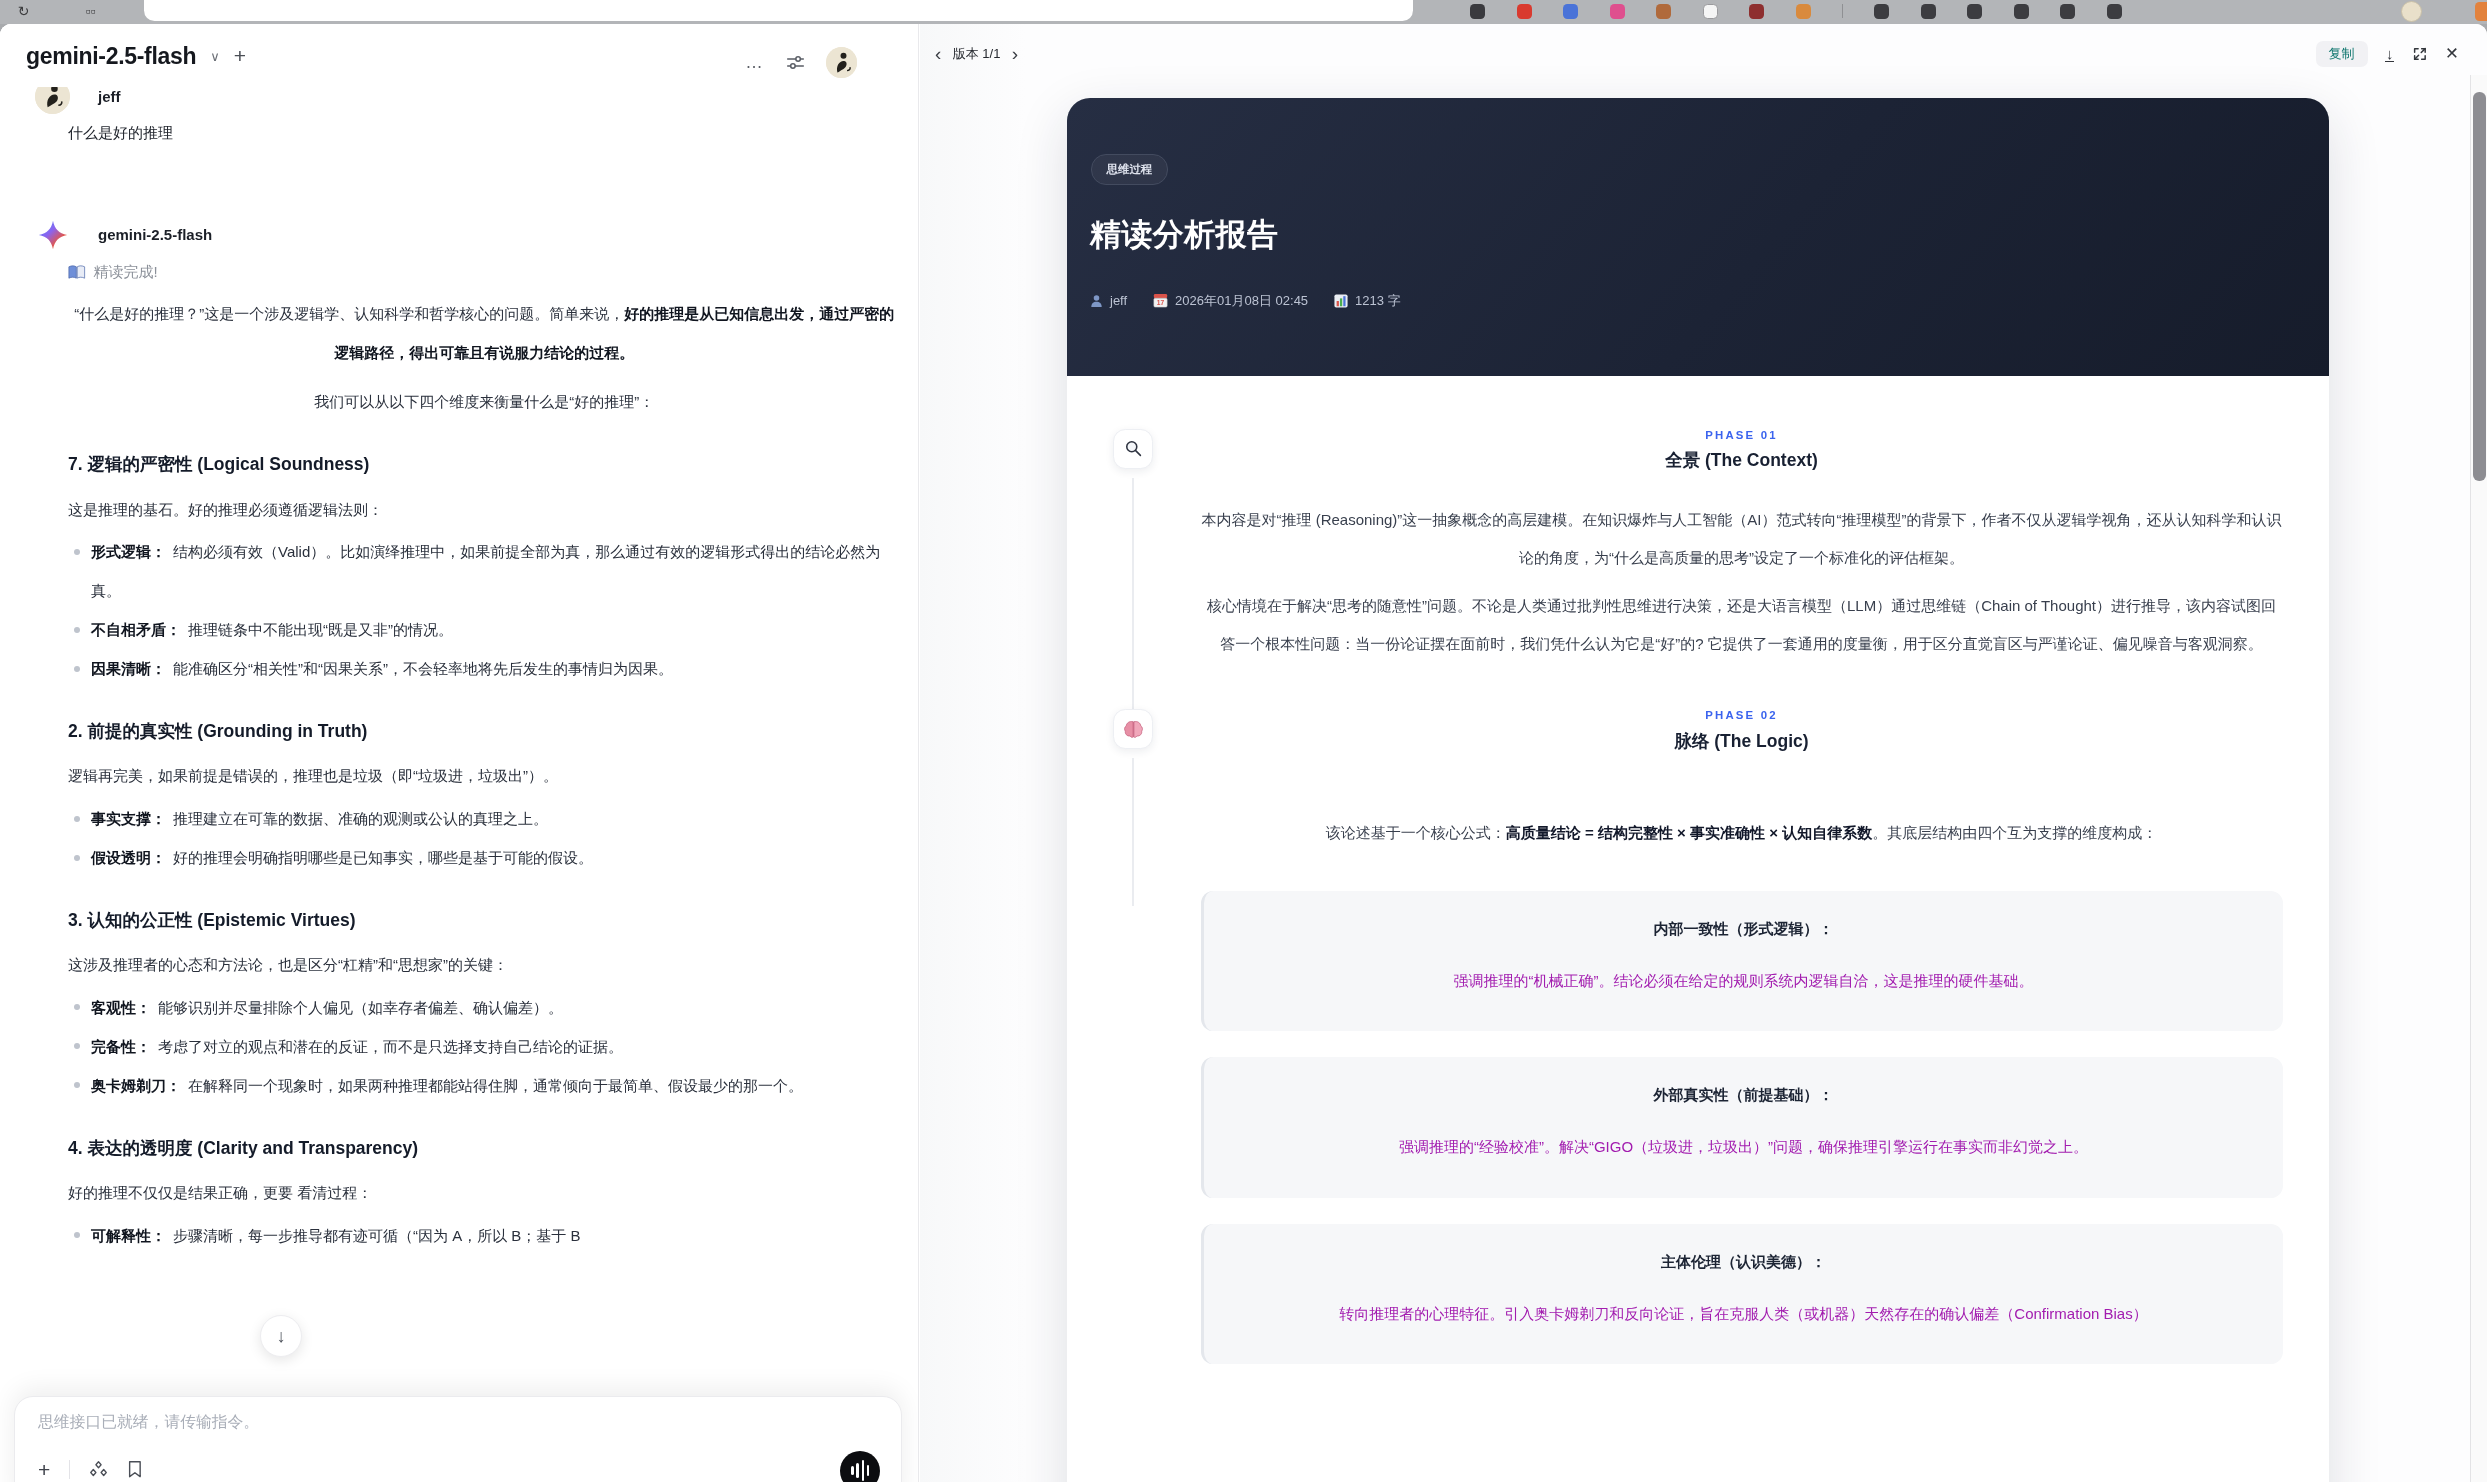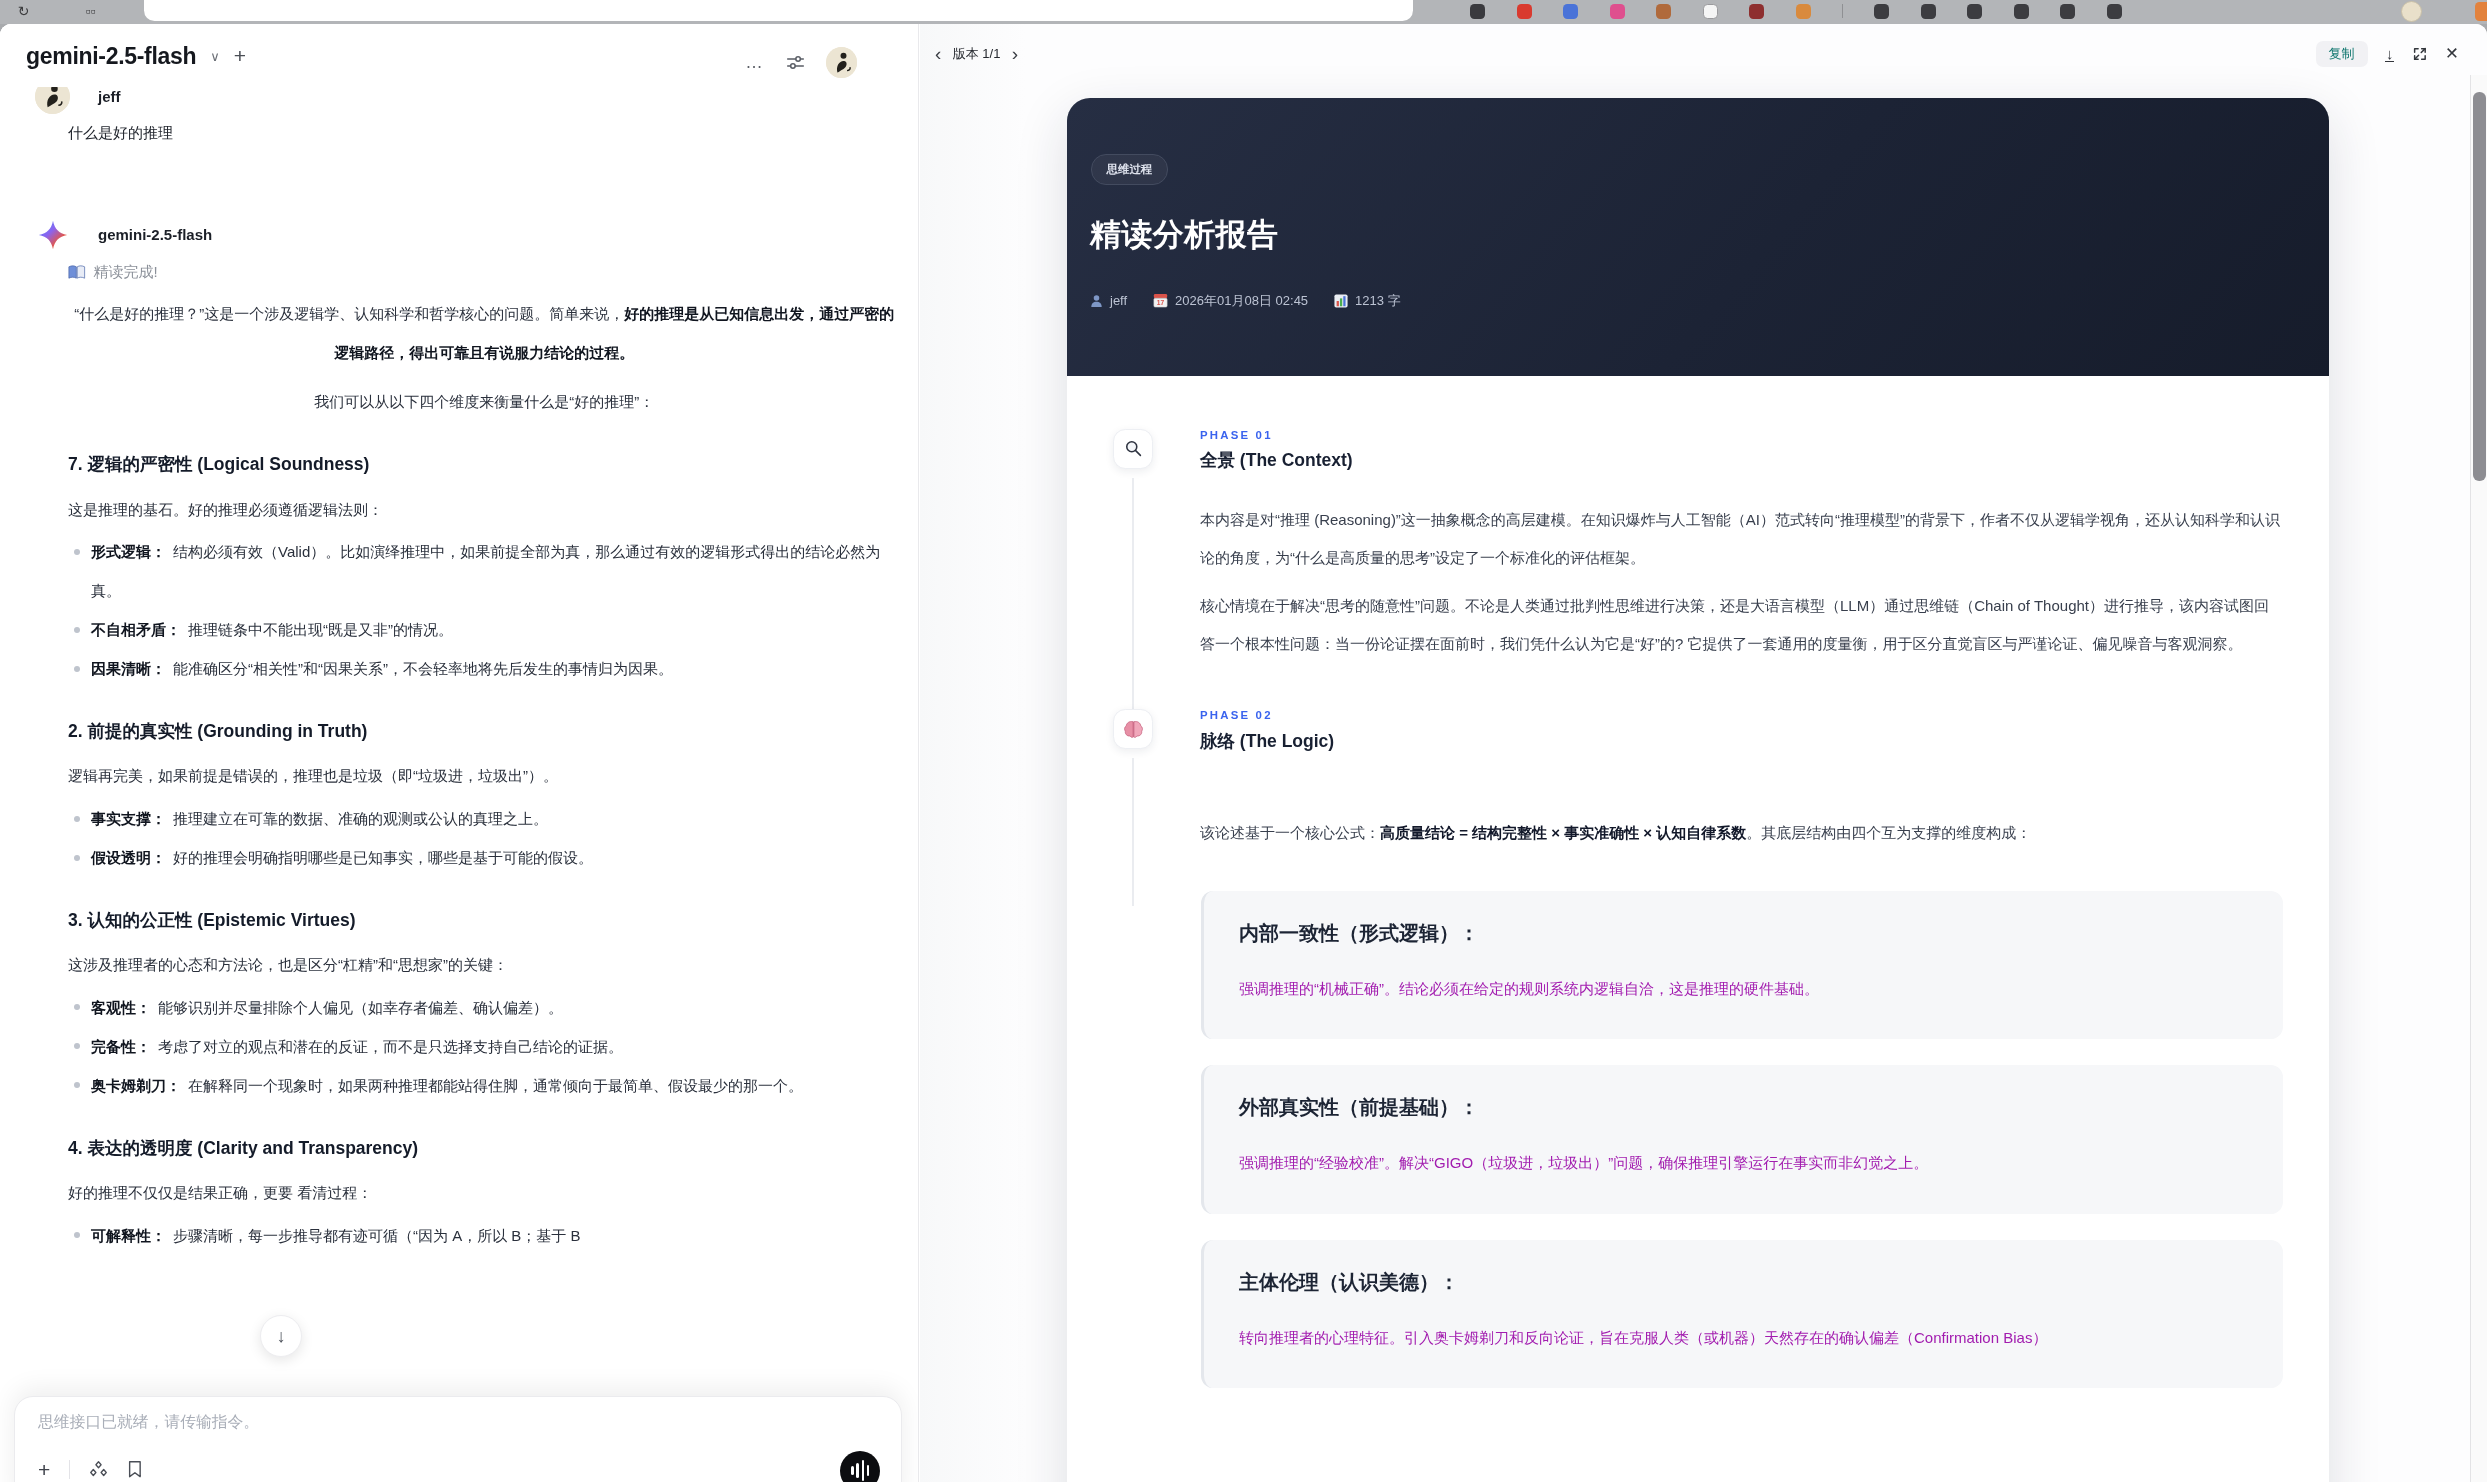--- a/index.html
+++ b/index.html
@@ -97,40 +97,40 @@
     background:linear-gradient(130deg,#262e43 0%,#1c2335 55%,#161c2b 100%); }
   .hero-badge { position:absolute; left:23.6px; top:56px; padding:7px 15px; border-radius:15px;
     border:0.9px solid #434b5f; background:rgba(255,255,255,.05);
     font-size:11.4px; font-weight:700; color:#dfe3ee; }
   .hero-title { position:absolute; left:23px; top:116px; font-size:31px; font-weight:700; color:#ffffff;
     letter-spacing:0.4px; }
   .hero-meta { position:absolute; left:23px; top:194px; display:flex; align-items:center; gap:26px;
     font-size:13px; color:#bcc3d3; }
   .hero-meta .meta-item { display:flex; align-items:center; gap:7px; }
 
-  .report-body { padding:53px 46px 0 46px; }
+  .report-body { padding:53px 46px 0 46px;text-align:center; }
   .phase-row { display:flex; }
   .phase-iconcol { position:relative; width:40px; flex:0 0 40px; margin-right:47px; }
   .phase-iconbox { width:40px; height:40px; border-radius:12.3px; background:#fff;
     border:0.9px solid #edeff3; box-shadow:0 2.6px 8.8px rgba(30,40,70,.08);
     display:flex; align-items:center; justify-content:center; }
   .phase-iconcol::after { content:''; position:absolute; left:19px; top:49px; bottom:-54px;
     width:1.8px; background:#eaecf0; }
   .phase-content { flex:1; }
   .phase-label { font-size:11.4px; font-weight:700; color:#3a63ee; letter-spacing:2.2px; }
   .phase-title { font-size:17.5px; font-weight:700; color:#182032; margin-top:7.9px; }
   .phase-para { font-size:15px; color:#383f4d; line-height:38px; }
   .p1a { margin-top:29px; } .p1b { margin-top:9.6px; } .p2a { margin-top:61px; }
   .phase-para strong { color:#12182a; }
   .phase2 { margin-top:46px; }
 
   .dim-cards { margin:39px 0 0 88px; }
   .dim-card { background:#f6f7f9; border-left:3.5px solid #e4e7ec; border-radius:12.3px;
     padding:29px 35px 31.5px; margin-bottom:26px; }
-  .dim-card-title { font-size:20px; font-weight:700; color:#1c2434; }
+  .dim-card-title { font-size:15px; font-weight:700; color:#1c2434; }
   .dim-card-body { margin-top:22px; font-size:15px; color:#a21caf; line-height:39px; }
 
   svg { display:block; }
 </style>
 </head>
 <body>
 
 <div class="chrome">
   <span class="mini-glyph" style="left:14px">↻</span>
   <span class="mini-glyph" style="left:81px">▫▫</span>

